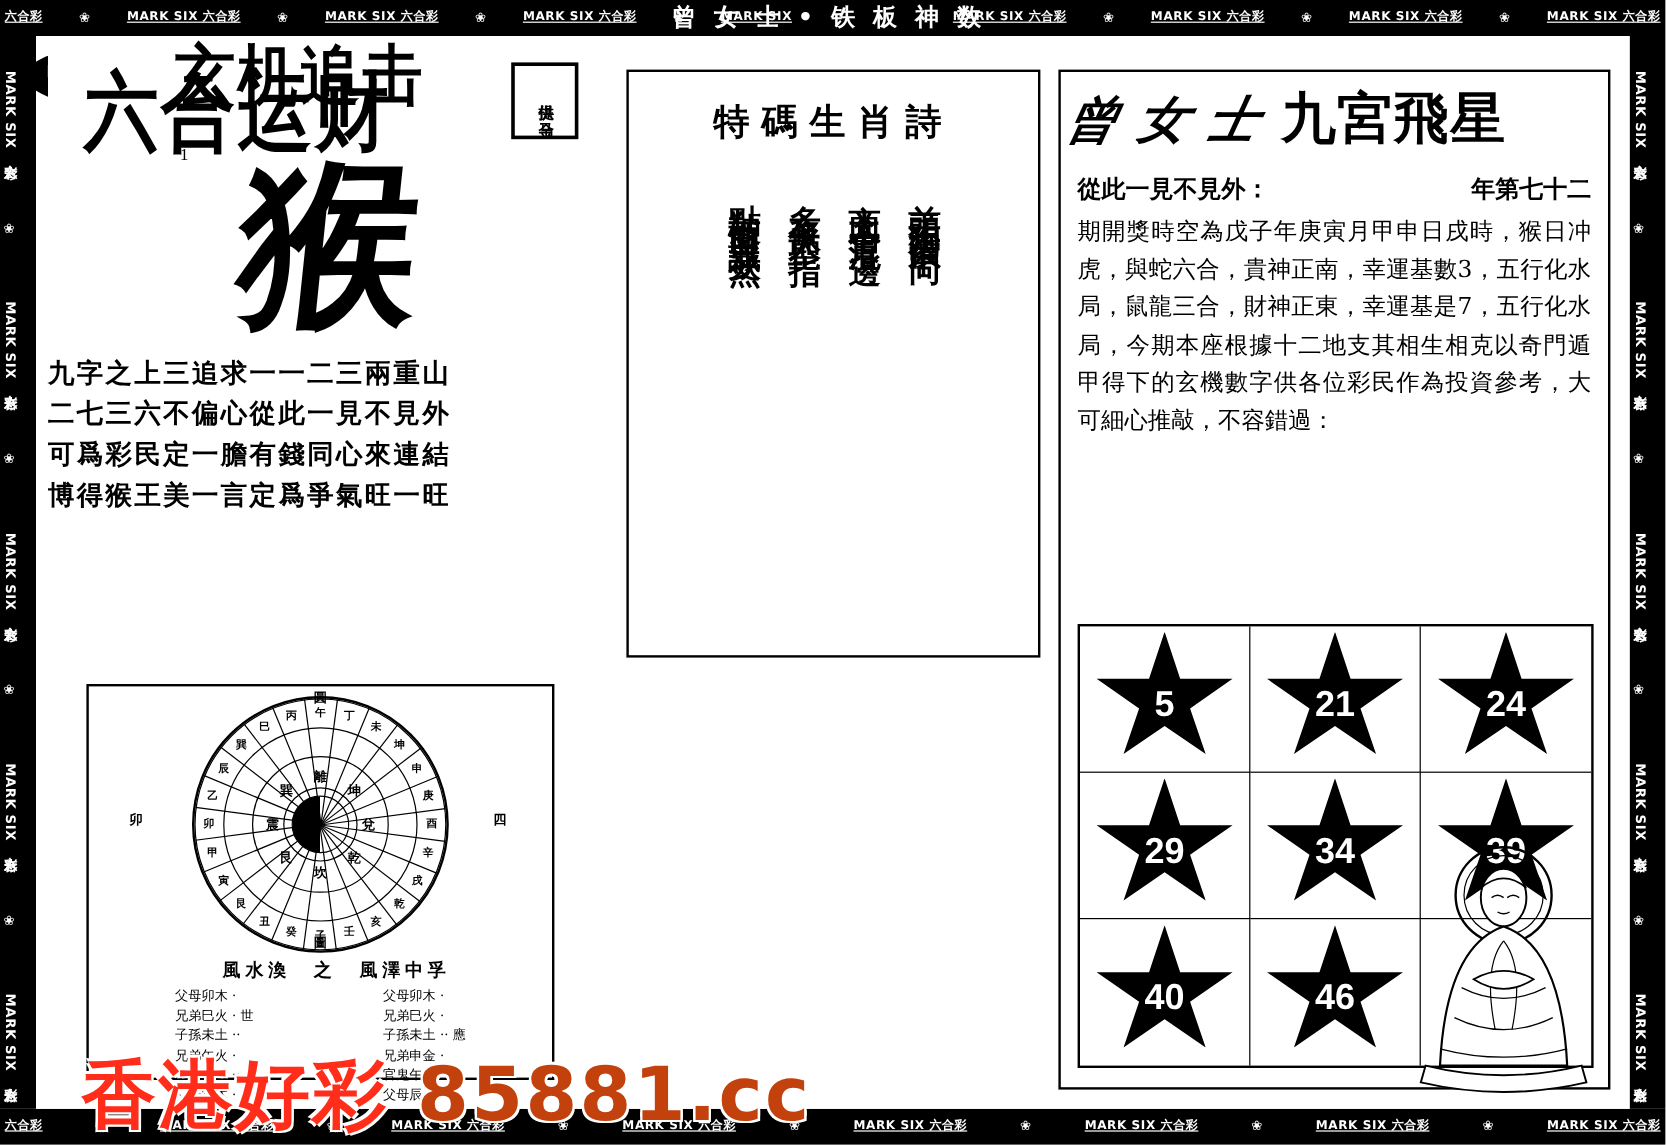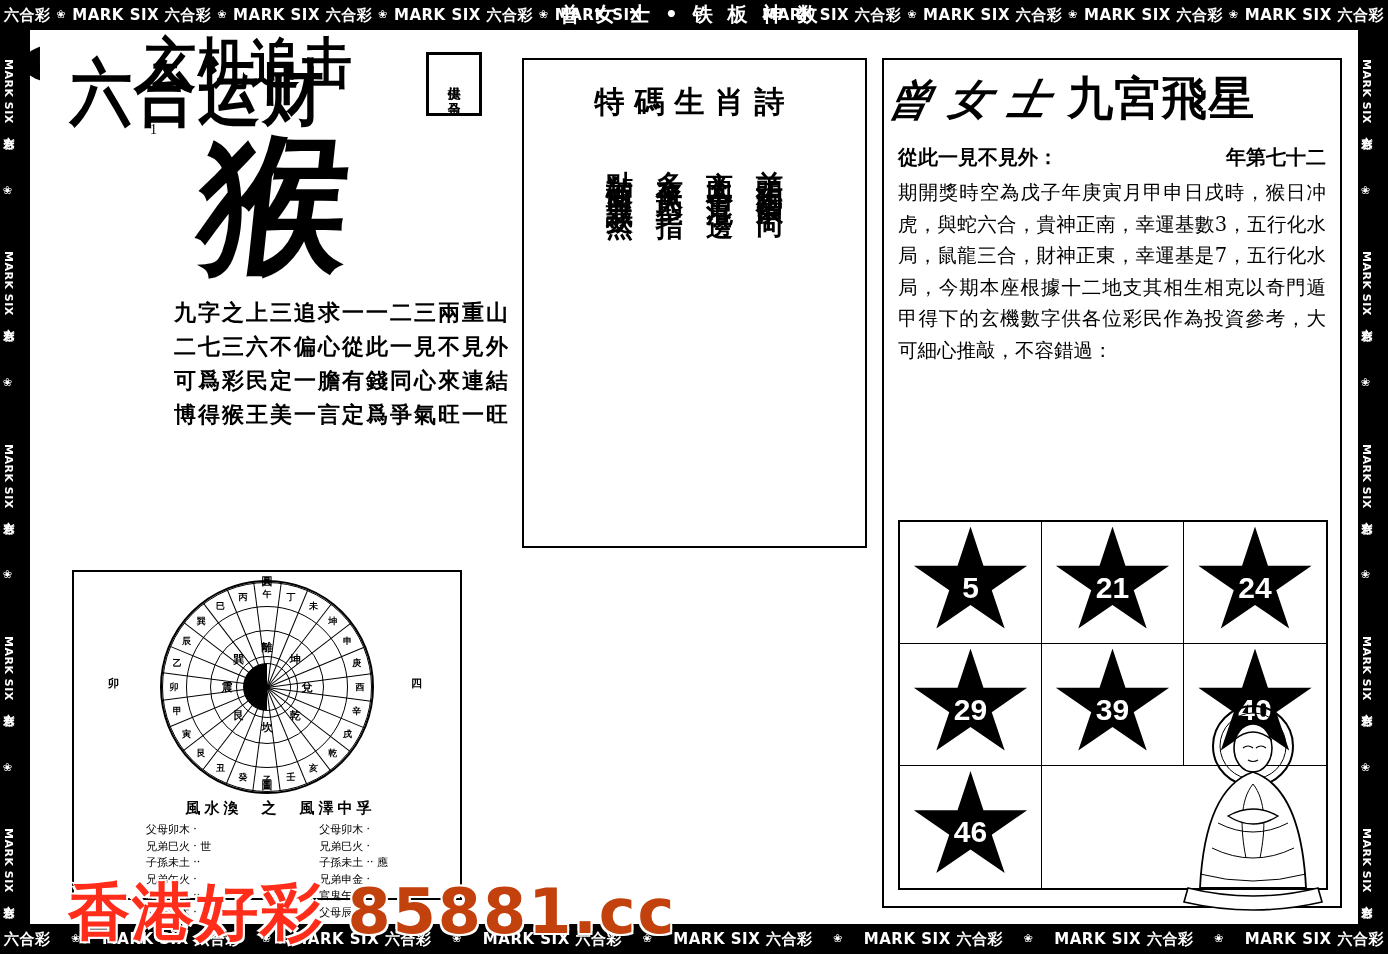--- a/index.html
+++ b/index.html
@@ -23,21 +23,21 @@
     font-size:13px;
     letter-spacing:.5px;
   }
   .ribbon-top{left:0;top:0;width:1388px;height:30px;line-height:30px;}
   .ribbon-bottom{left:0;top:924px;width:1388px;height:30px;line-height:30px;}
   .ribbon-left{left:0;top:30px;width:30px;height:894px;}
   .ribbon-right{left:1358px;top:30px;width:30px;height:894px;}
   .ribbon-top .inner,.ribbon-bottom .inner{
     display:flex;align-items:center;justify-content:space-between;height:100%;padding:0 4px;
   }
-  .mk{font-size:15px;}
+  .mk{font-size:10px;text-decoration:underline;}
   .dia{font-size:11px;}
   .ribbon-left .vinner,.ribbon-right .vinner{
     writing-mode:vertical-rl;
     text-orientation:mixed;
     height:894px;
     display:flex;align-items:center;justify-content:space-around;
     font-size:11px;
     padding:2px 0;
   }
   .toptitle{
@@ -69,22 +69,22 @@
     box-sizing:border-box;
   }
   .zodiac-big{
     font-family:"DejaVu Serif","Liberation Serif",serif;
     font-size:150px;font-weight:bold;
     text-align:center;margin-top:4px;line-height:1;
     transform:skewX(-6deg);
   }
   .num-mark{position:absolute;font-size:14px;font-family:"Liberation Serif",serif;}
   .verses{
-    display:flex;justify-content:flex-end;margin-top:18px;
-    font-family:Liberation Sans, sans-serif;
+    display:flex;justify-content:flex-start;margin-top:18px;
+    font-family:Liberation Mono, monospace;
   }
   .vcol{font-size:22px;line-height:1.55;letter-spacing:2px;font-weight:bold;}
   .sub-line{text-align:center;margin-top:16px;font-size:20px;letter-spacing:3px;
     font-family:"DejaVu Serif","Liberation Serif",serif;font-weight:bold;}
 
   
   .p-mid{left:492px;top:28px;width:345px;height:490px;}
   .mid-head{text-align:center;font-size:30px;font-weight:bold;letter-spacing:10px;
     margin-top:22px;font-family:"DejaVu Serif","Liberation Serif",serif;}
   .poem{
@@ -328,20 +328,25 @@
           </div>
         </div>
         <div class="star-cell">
           <div class="star">
             <span class="n">24</span>
           </div>
         </div>
         <div class="star-cell">
           <div class="star">
             <span class="n">29</span>
+          </div>
+        </div>
+        <div class="star-cell">
+          <div class="star">
+            <span class="n">34</span>
           </div>
         </div>
         <div class="star-cell">
           <div class="star">
             <span class="n">39</span>
           </div>
         </div>
         <div class="star-cell">
           <div class="star">
             <span class="n">40</span>

